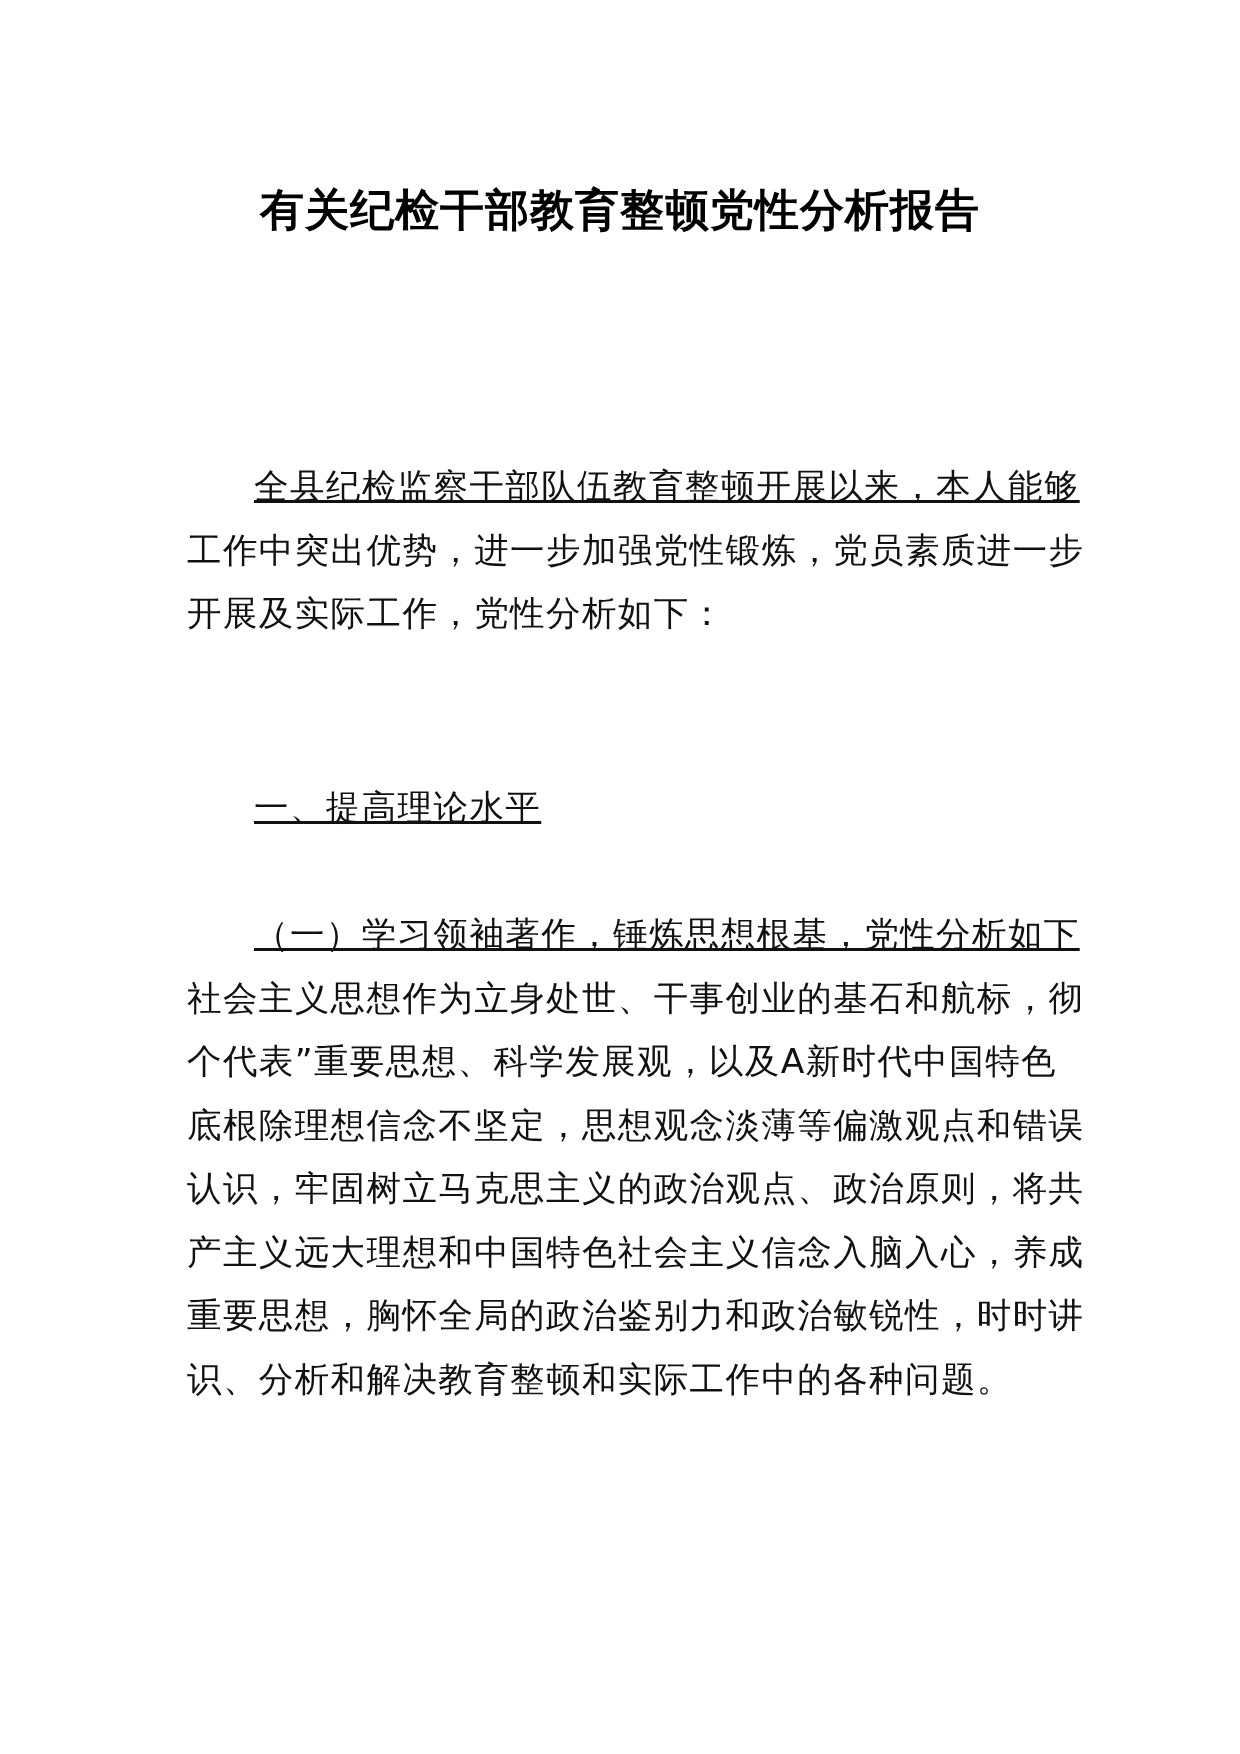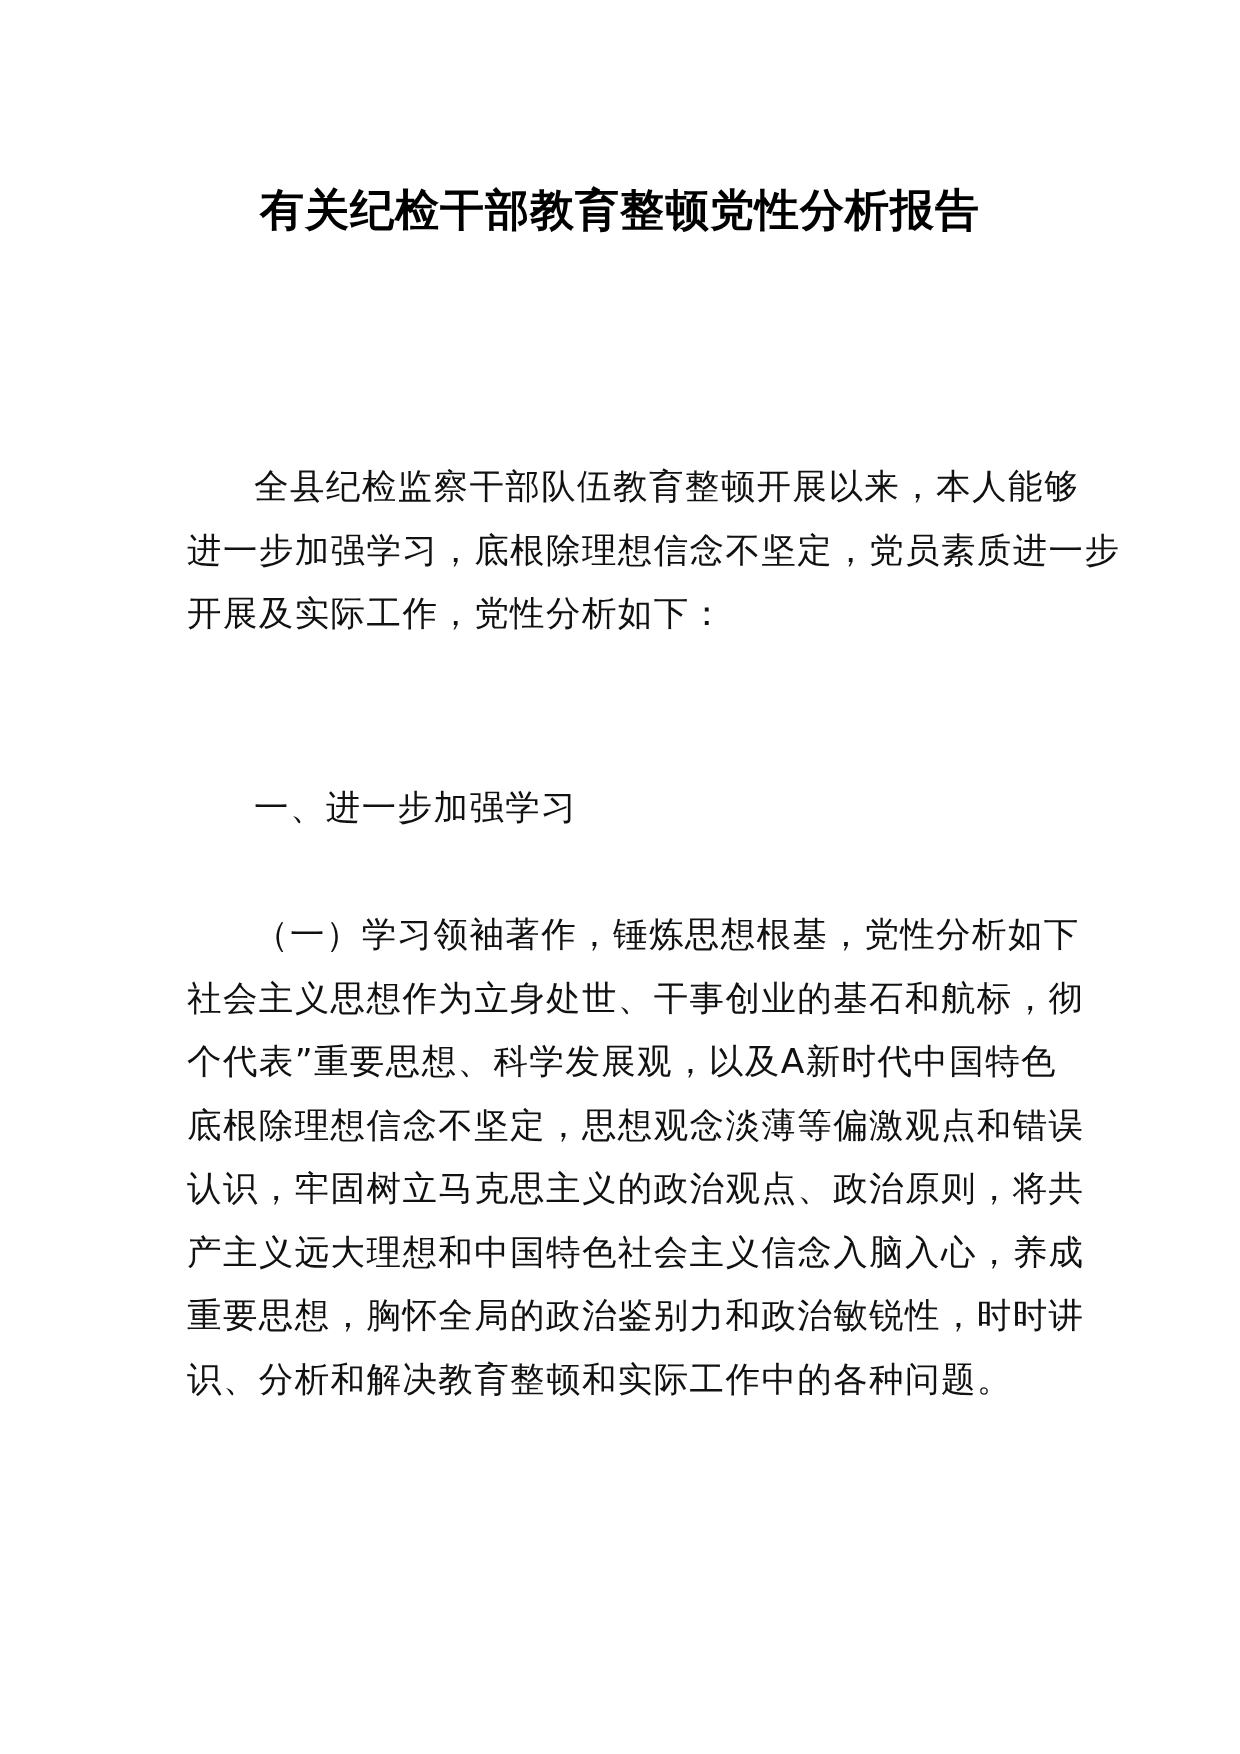--- a/index.html
+++ b/index.html
@@ -44,40 +44,41 @@
       text-align: justify;
       color: #111111;
     }
     .line {
       display: block;
       white-space: nowrap;
       height: 63.5px;
     }
     .indent {
       padding-left: 67px;
+      text-decoration: underline;
     }
     #intro { top: 455px; }
     #section1-heading { top: 776px; }
     #sub1 { top: 903px; }
   </style>
 </head>
 <body>
 
 <div class="page">
 
   <div class="title">有关纪检干部教育整顿党性分析报告</div>
 
   <div class="body-block" id="intro">
     <span class="line indent">全县纪检监察干部队伍教育整顿开展以来，本人能够</span>
-    <span class="line">进一步加强学习，底根除理想信念不坚定，党员素质进一步</span>
+    <span class="line">工作中突出优势，进一步加强党性锻炼，党员素质进一步</span>
     <span class="line">开展及实际工作，党性分析如下：</span>
   </div>
 
   <div class="body-block" id="section1-heading">
-    <span class="line indent">一、进一步加强学习</span>
+    <span class="line indent">一、提高理论水平</span>
   </div>
 
   <div class="body-block" id="sub1">
     <span class="line indent">（一）学习领袖著作，锤炼思想根基，党性分析如下</span>
     <span class="line">社会主义思想作为立身处世、干事创业的基石和航标，彻</span>
     <span class="line">个代表”重要思想、科学发展观，以及A新时代中国特色</span>
     <span class="line">底根除理想信念不坚定，思想观念淡薄等偏激观点和错误</span>
     <span class="line">认识，牢固树立马克思主义的政治观点、政治原则，将共</span>
     <span class="line">产主义远大理想和中国特色社会主义信念入脑入心，养成</span>
     <span class="line">重要思想，胸怀全局的政治鉴别力和政治敏锐性，时时讲</span>

